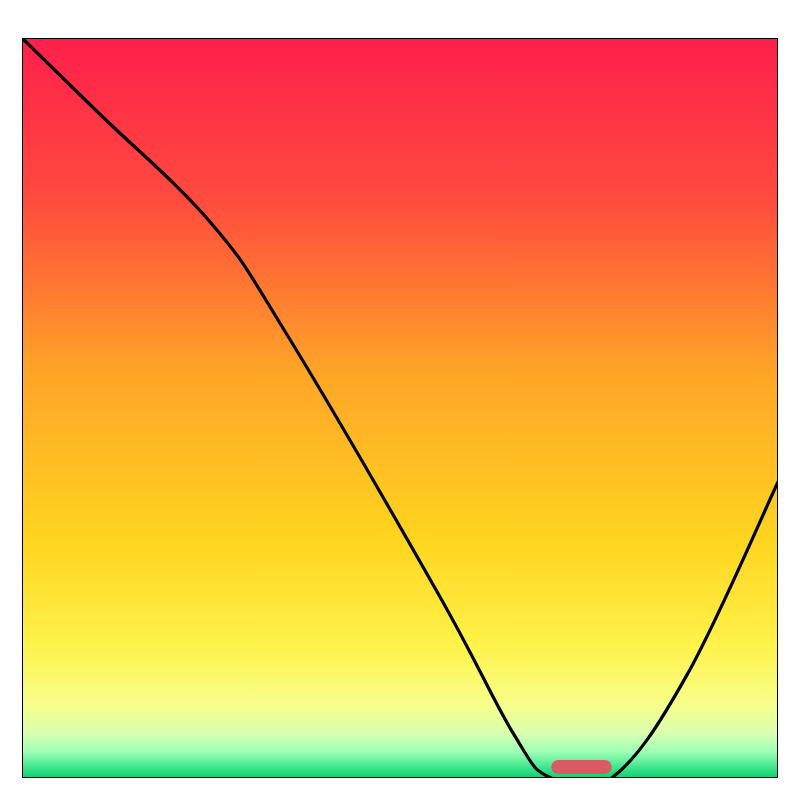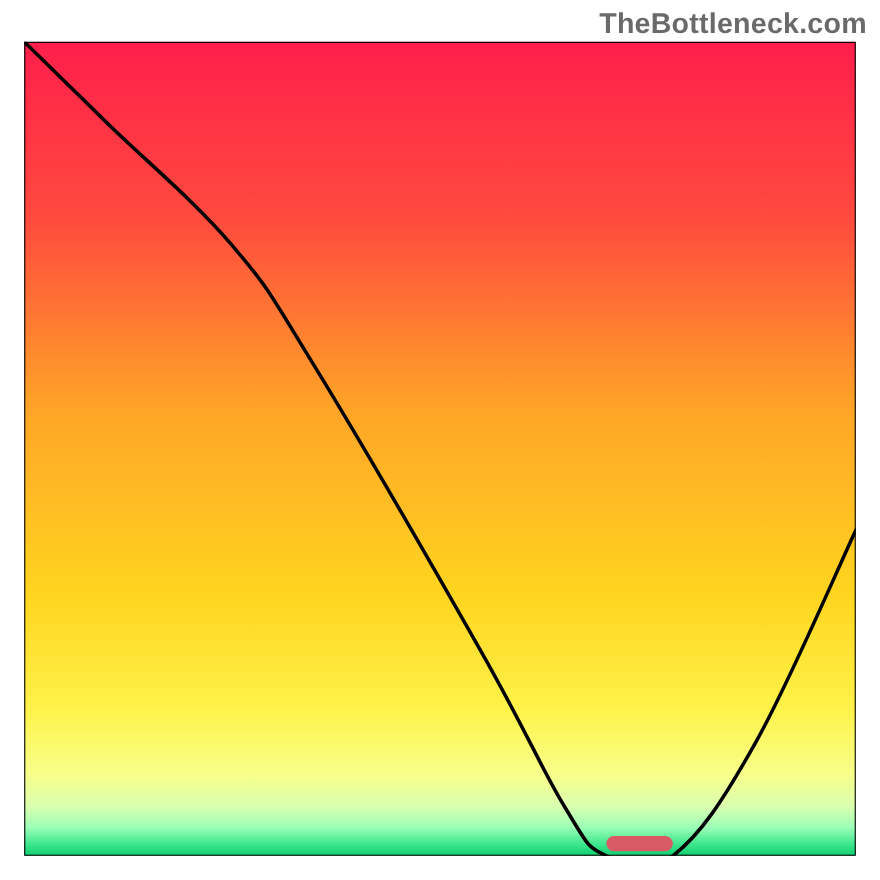--- a/index.html
+++ b/index.html
@@ -34,21 +34,20 @@
   }
   svg {
     display: block;
   }
 </style>
 </head>
 <body>
 
 <div class="canvas">
 
-  <div class="watermark">TheBottleneck.com</div>
 
   <div class="plot">
     <svg id="chart-svg" width="756" height="740" viewBox="0 0 756 740" preserveAspectRatio="none">
       <defs>
         <linearGradient id="bg-grad" x1="0" y1="0" x2="0" y2="1">
             <stop offset="0%" stop-color="#ff1f4b"></stop>
             <stop offset="22%" stop-color="#ff4b3e"></stop>
             <stop offset="45%" stop-color="#ffa427"></stop>
             <stop offset="68%" stop-color="#ffd51f"></stop>
             <stop offset="82%" stop-color="#fff24a"></stop>

